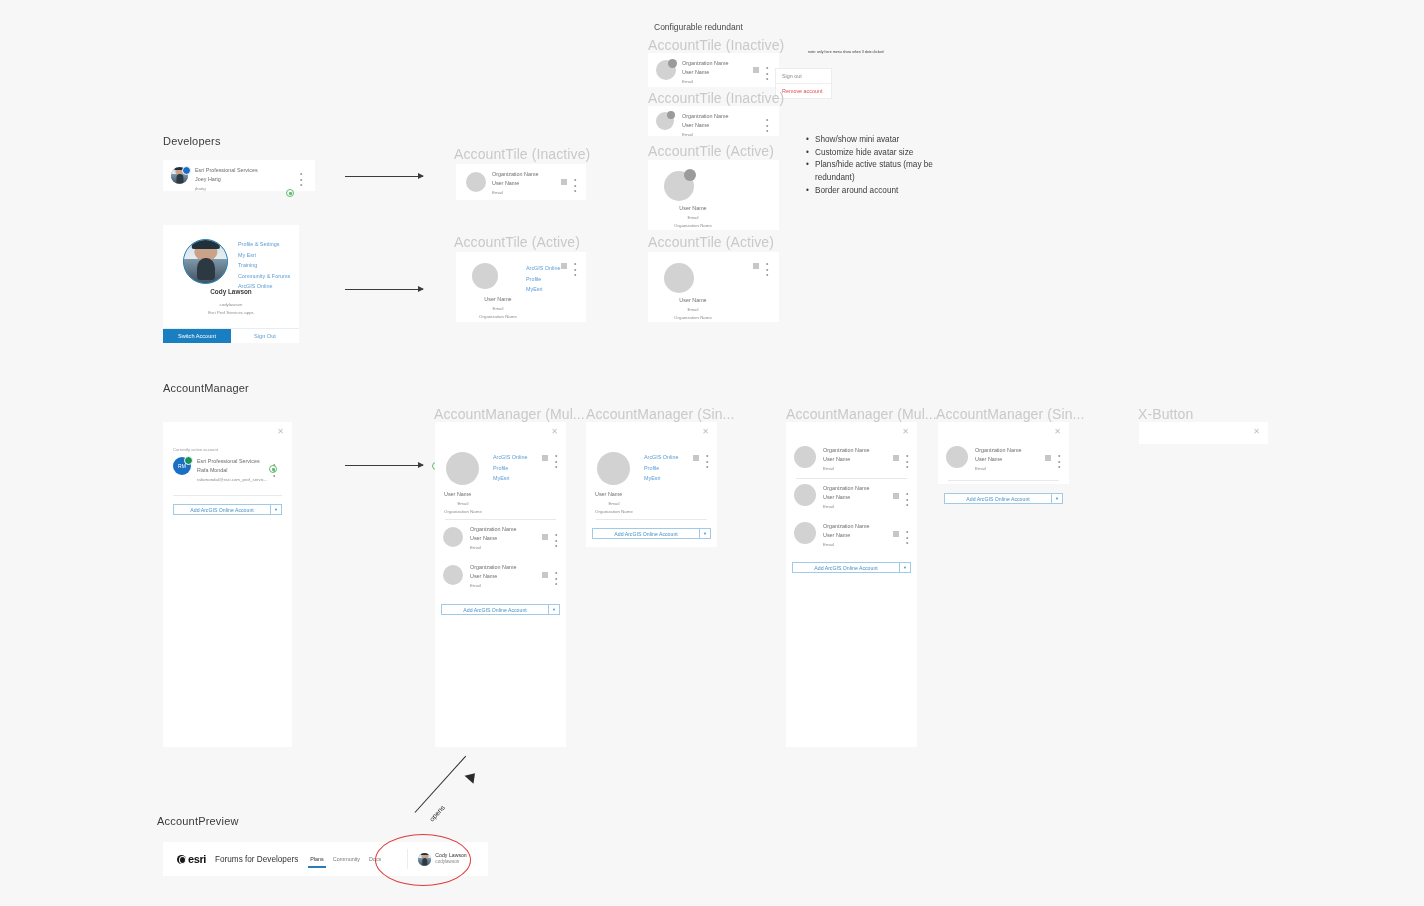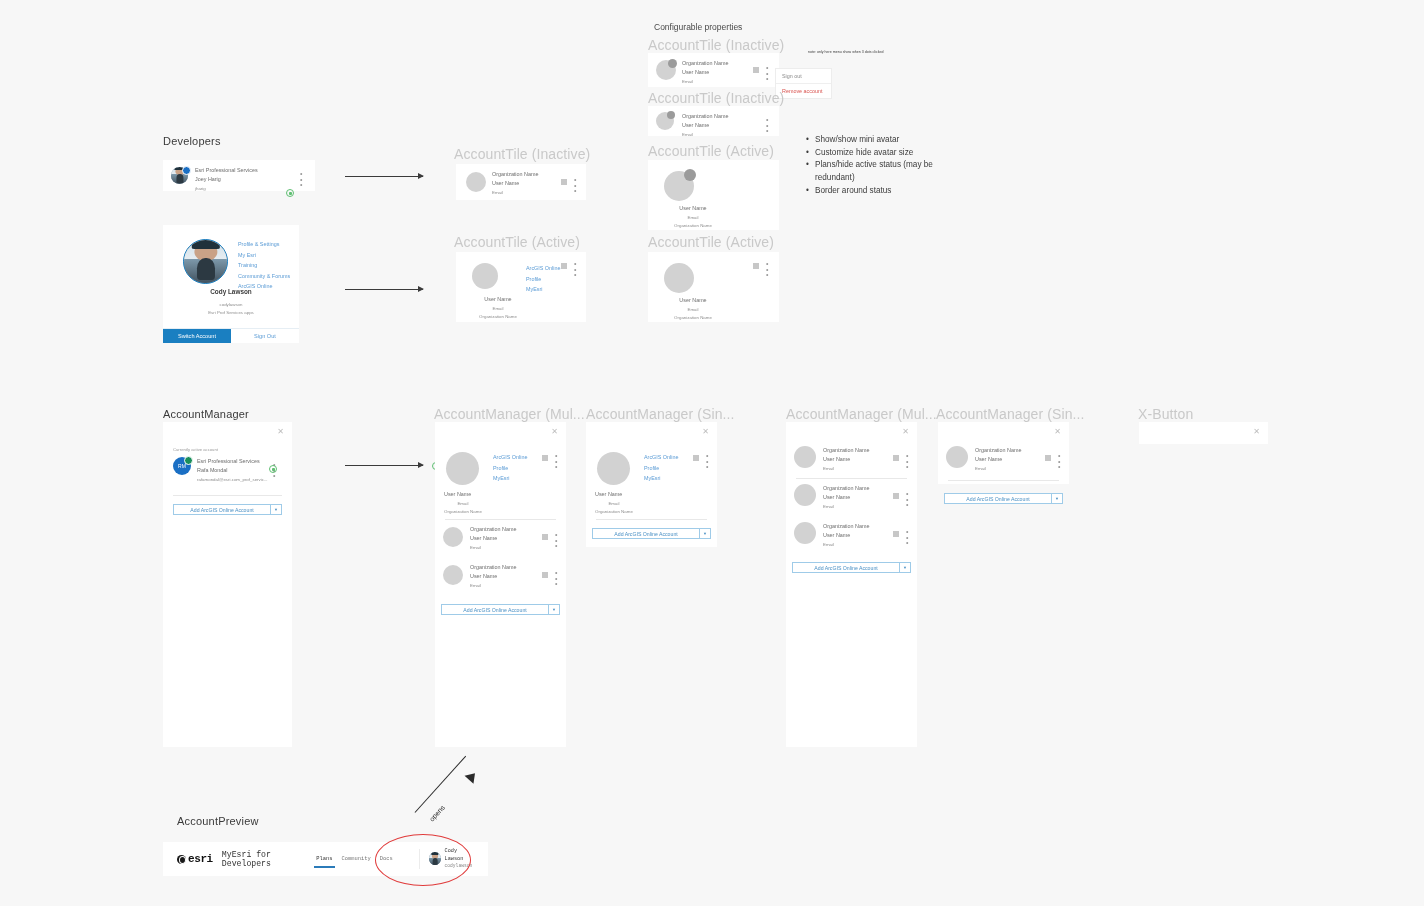--- a/index.html
+++ b/index.html
@@ -198,21 +198,21 @@
       <span>•</span>
       <span>•</span>
   </div>
   <div class="abs" style="left:0; top:43px; width:84px; text-align:center;">
     <div class="ph-line">User Name</div>
     <div class="t-mail">Email</div>
     <div class="t-mail">Organization Name</div>
   </div>
 </div>
 
-<div class="abs note-title" style="left:654px; top:22px;">Configurable properties</div>
+<div class="abs note-title" style="left:654px; top:22px;">Configurable redundant</div>
 
 <div class="abs variant-title" style="left:648px; top:37px;">AccountTile (Inactive)</div>
 <div class="abs card" style="left:648px; top:53px; width:131px; height:34px;">
   <div class="abs av" style="left:8px; top:7px; width:20px; height:20px;">
     <div class="mini" style="right:-1px; top:-1px; width:9px; height:9px; background:#9b9b9b;"></div>
   </div>
   <div class="abs" style="left:34px; top:6px;">
     <div class="t-org">Organization Name</div>
     <div class="t-user">User Name</div>
     <div class="t-mail">Email</div>
@@ -273,24 +273,24 @@
     <div class="ph-line">User Name</div>
     <div class="t-mail">Email</div>
     <div class="t-mail">Organization Name</div>
   </div>
 </div>
 
 <ul class="abs bullets" style="left:806px; top:134px; width:150px;">
   <li>Show/show mini avatar</li>
   <li>Customize hide avatar size</li>
   <li>Plans/hide active status (may be redundant)</li>
-  <li>Border around status</li>
+  <li>Border around account</li>
 </ul>
 
-<div class="abs section-title" style="left:163px; top:382px;margin-top:26px;">AccountManager</div>
+<div class="abs section-title" style="left:163px; top:382px;">AccountManager</div>
 
 <div class="abs card" style="left:163px; top:422px; width:129px; height:325px;">
   <div class="abs xbtn" style="right:8px; top:6px;">✕</div>
   <div class="abs" style="left:10px; top:25px; font-size:4.2px; color:#9a9a9a;">Currently active account</div>
   <div class="abs" style="left:10px; top:35px; width:18px; height:18px; border-radius:50%; background:#1a6fc4; color:#fff; font-size:5px; display:flex; align-items:center; justify-content:center;">
       <span>RM</span>
     </div>
   <div class="abs mini" style="left:21px; top:34px; width:9px; height:9px; background:#1a8f5a; border:1px solid #fff;"></div>
   <div class="abs" style="left:34px; top:35px; width:78px;">
     <div class="t-org">Esri Professional Services</div>
@@ -474,34 +474,34 @@
     <div class="lbl">Add ArcGIS Online Account</div>
     <div class="car">▼</div>
   </div>
 </div>
 
 <div class="abs variant-title" style="left:1138px; top:406px;">X-Button</div>
 <div class="abs card" style="left:1139px; top:422px; width:129px; height:22px;">
   <div class="abs xbtn" style="right:8px; top:6px;">✕</div>
 </div>
 
-<div class="abs section-title" style="left:177px; top:815px;">AccountPreview</div>
+<div class="abs section-title" style="left:157px; top:815px;">AccountPreview</div>
 
 <div class="abs diag" style="left:415px; top:812px; width:76px; transform:rotate(-48deg);"></div>
 <div class="abs" style="left:466px; top:772px; width:0; height:0;
      border-left:6px solid transparent; border-right:6px solid transparent; border-bottom:9px solid #2b2b2b;
      transform:rotate(42deg);"></div>
 <div class="abs opens-txt" style="left:428px; top:818px;">opens</div>
 
-<div class="abs prevbar" style="left:163px; top:842px; width:325px;font-family:Liberation Mono, monospace;">
+<div class="abs prevbar" style="left:163px; top:842px; width:325px;">
   <div class="esri-logo">
     <div class="esri-globe"></div>
     <div class="esri-word">esri</div>
   </div>
-  <div class="prev-title">MyEsri for Developers</div>
+  <div class="prev-title">Forums for Developers</div>
   <div class="prev-nav">
     <span class="act">Plans</span>
     <span>Community</span>
     <span>Docs</span>
   </div>
   <div class="prev-sep"></div>
   <div class="prev-user">
     <div class="av photo" style="width:13px; height:13px;">
       <div class="ph-sky"></div>
         <div class="ph-land"></div>

